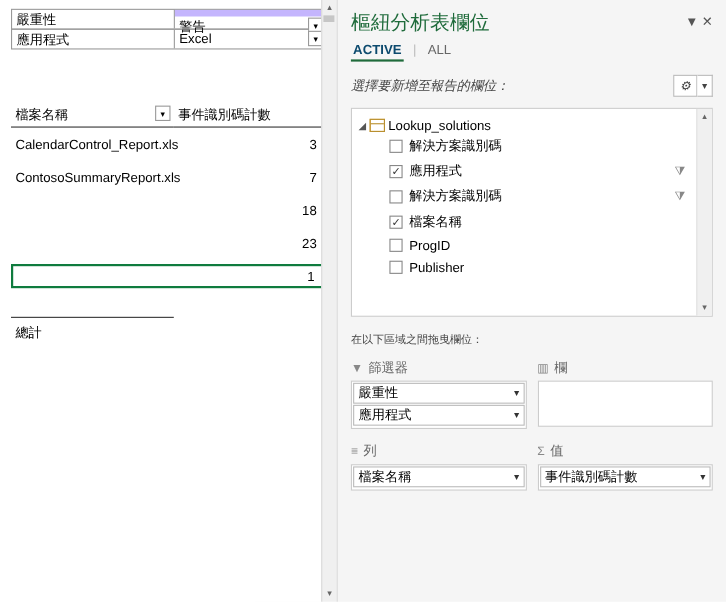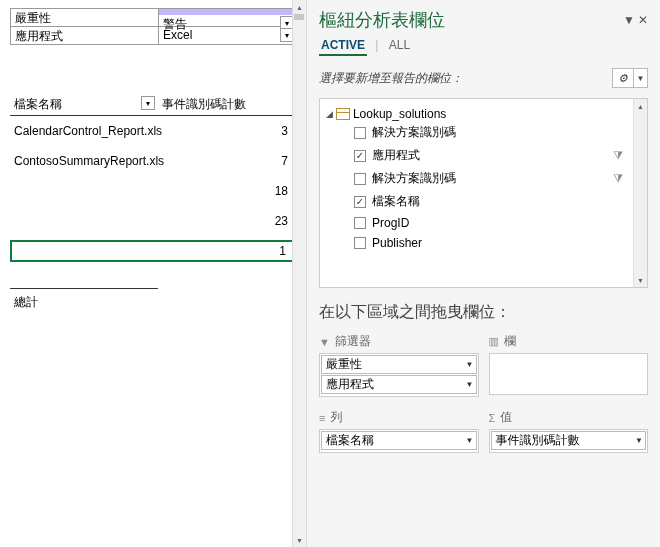--- a/index.html
+++ b/index.html
@@ -41,21 +41,21 @@
   .fields-scroll .btn { position: absolute; left: 0; right: 0; height: 14px; display: flex; align-items: center; justify-content: center; font-size: 7px; color: #666; }
   .fields-scroll .btn.up { top: 0; } .fields-scroll .btn.down { bottom: 0; }
   .tree-root { font-size: 12px; }
   .tree-root .root-row { display: flex; align-items: center; gap: 3px; }
   .tree-root .tri { font-size: 9px; color: #555; }
   .tree-root .tbl-ico { width: 14px; height: 12px; background: linear-gradient(#fff,#fff) padding-box, #e8c069; border: 1px solid #b98f2f; display: inline-block; position: relative; }
   .tree-root .tbl-ico::before { content:""; position:absolute; left:0; right:0; top:3px; height:1px; background:#b98f2f;}
   .field-item { display: flex; align-items: center; gap: 6px; padding: 3px 0 3px 28px; font-size: 12px; position: relative; }
   .field-item .cb { width: 12px; height: 12px; border: 1px solid #888; background: #fff; display: flex; align-items: center; justify-content: center; font-size: 10px; color: #333; }
   .field-item .funnel { position: absolute; right: 18px; font-size: 11px; color: #888; }
-  .section-label { margin-top: 14px; font-size: 16px; color: #444; }
+  .section-label { margin-top: 14px; font-size: 10px; color: #444; }
   .zones { display: flex; gap: 10px; margin-top: 10px; }
   .zone-col { flex: 1; }
   .zone-head { font-size: 12px; color: #666; display: flex; align-items: center; gap: 5px; margin-bottom: 3px; }
   .zone-head .ico { font-size: 11px; color: #888; }
   .zone-box { background: #fff; border: 1px solid #ccc; min-height: 42px; padding: 1px; }
   .zone-box.short { min-height: 22px; }
   .zone-item { height: 19px; border: 1px solid #bbb; background: #fff; margin-bottom: 1px; display: flex; align-items: center; padding: 0 4px; font-size: 12px; position: relative; }
   .zone-item .dd { position: absolute; right: 2px; font-size: 8px; color: #333; }
   .zones2 { display: flex; gap: 10px; margin-top: 12px; }
 </style>

